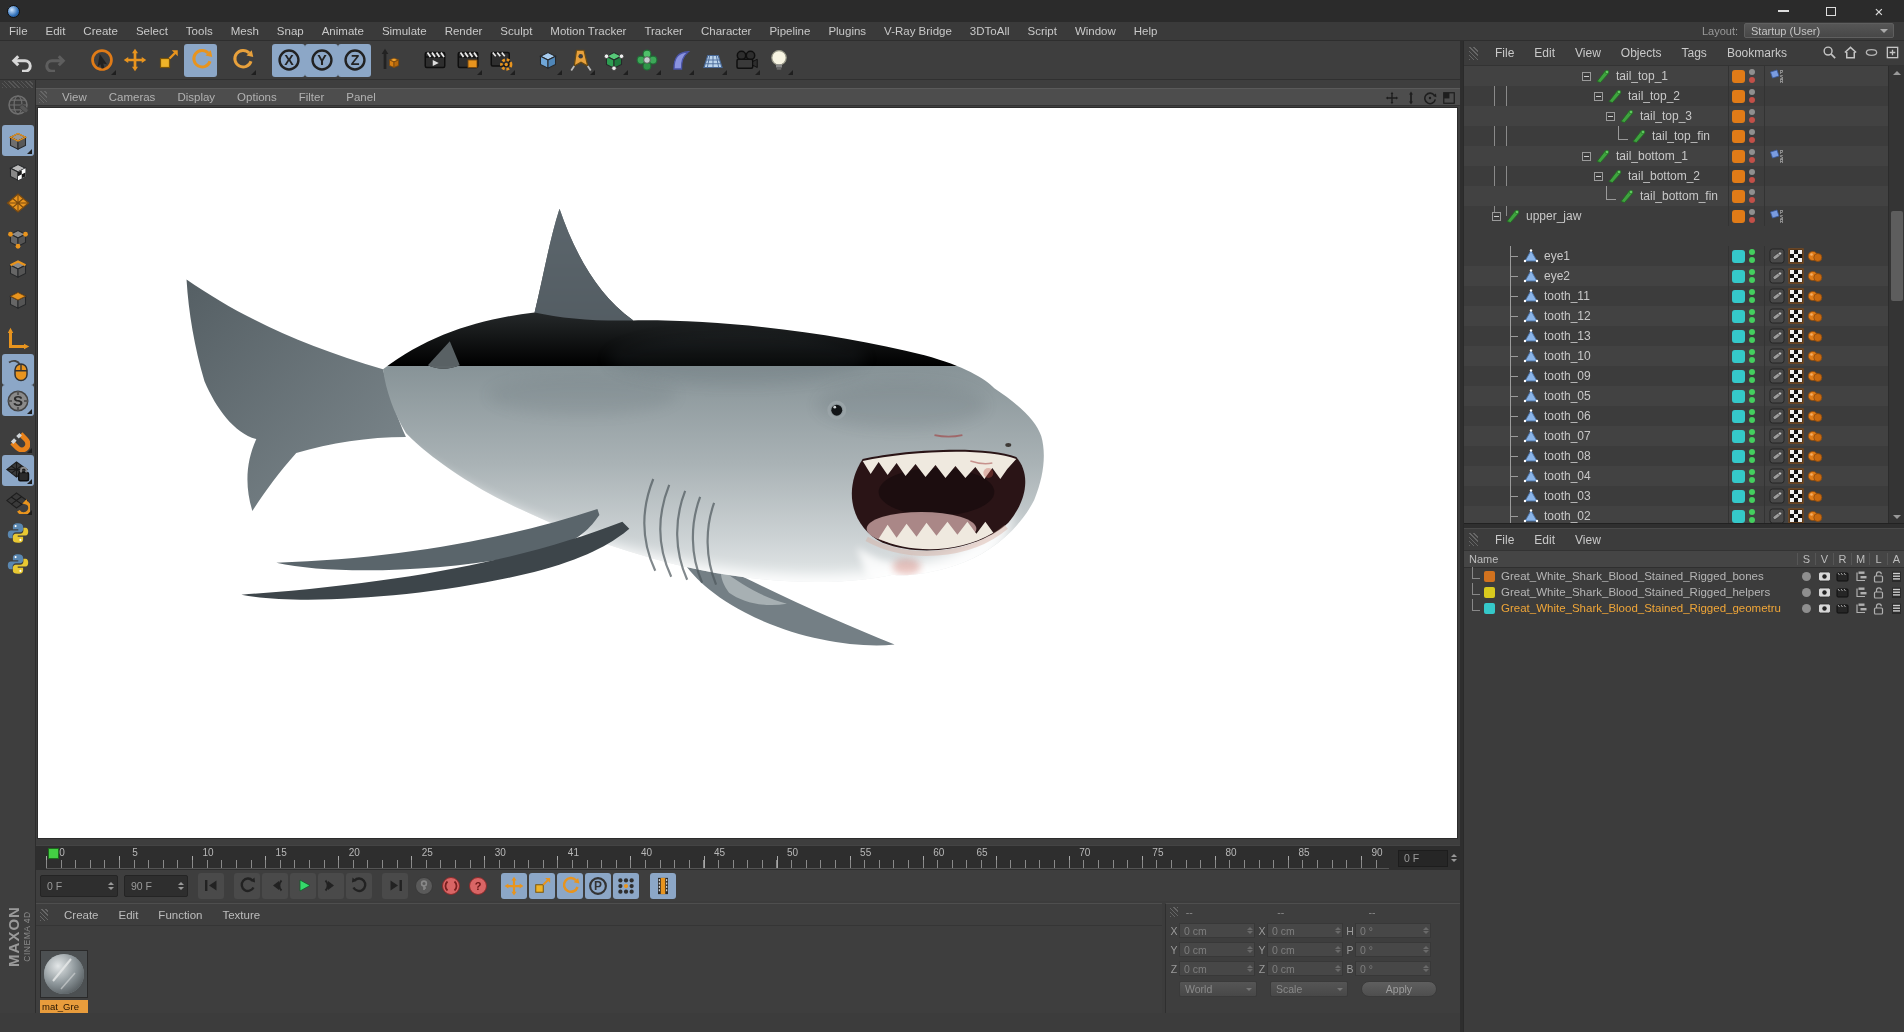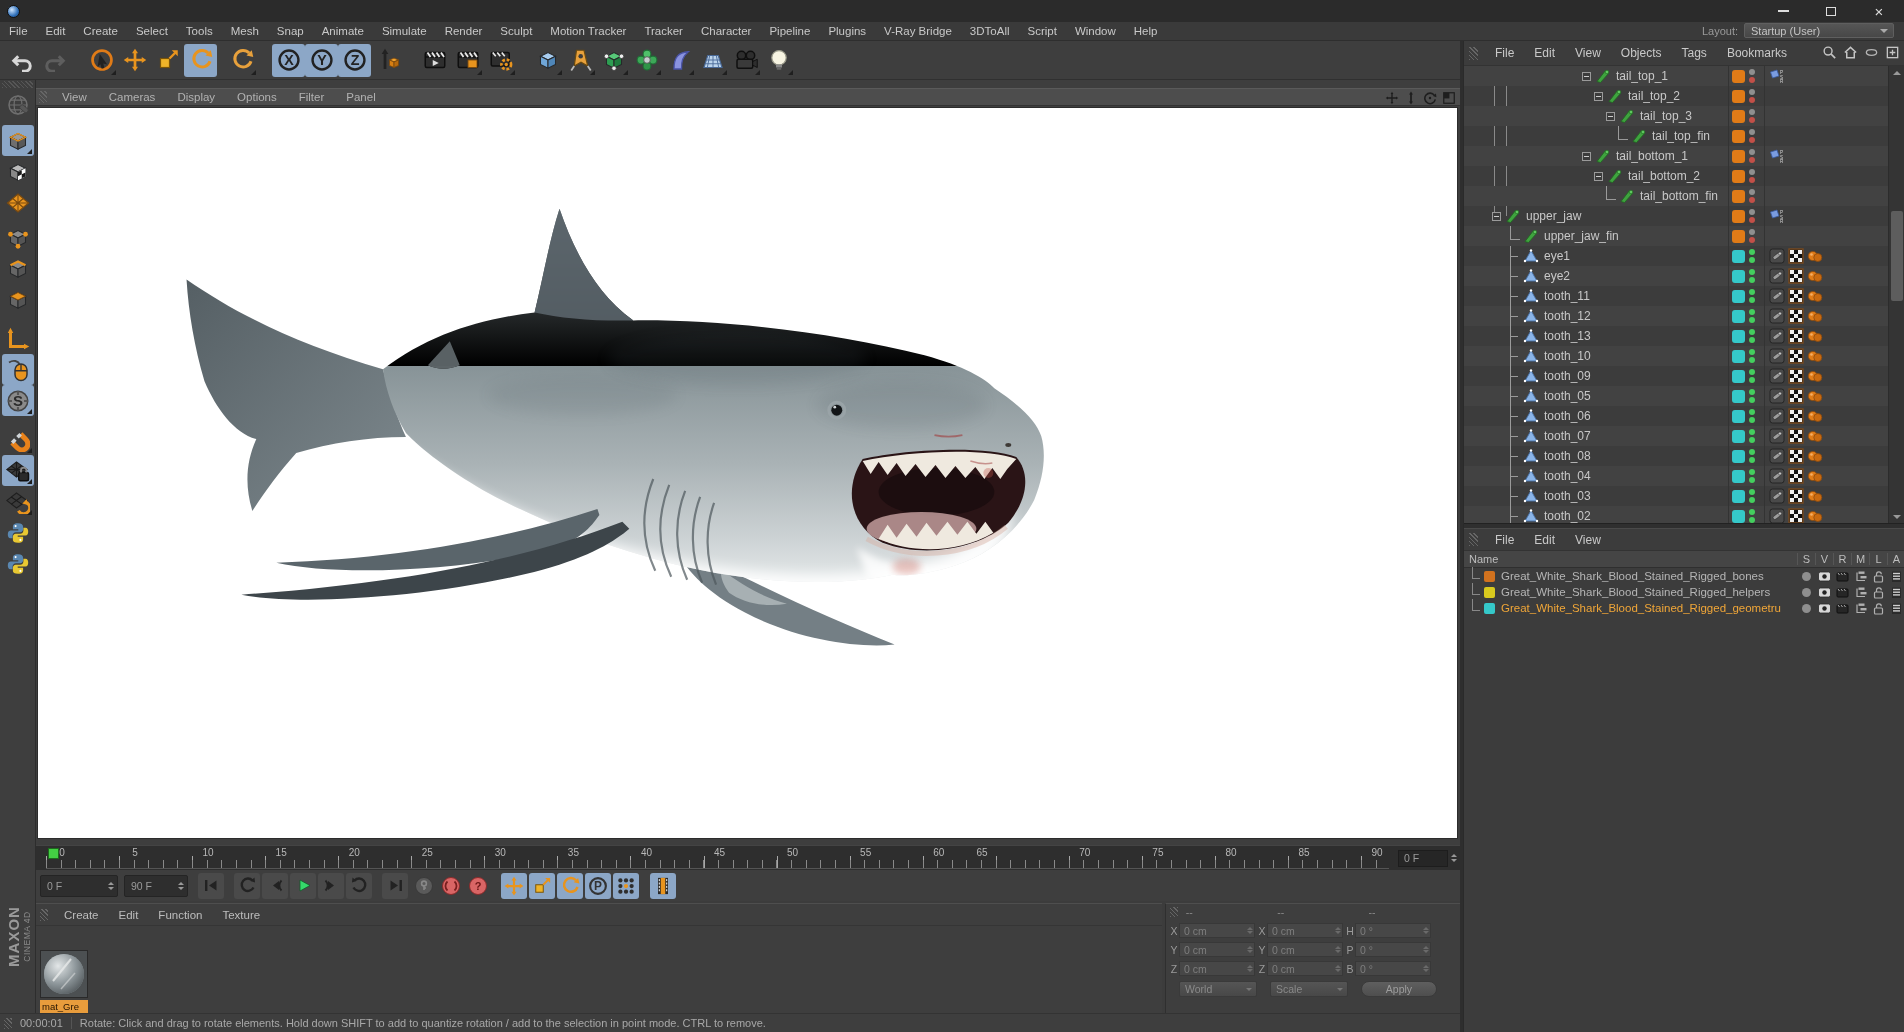--- a/index.html
+++ b/index.html
@@ -701,21 +701,21 @@
 
   <div id="ruler">
     <div id="rlabels">
         <span class="rl" style="left:26px">0</span>
         <span class="rl" style="left:99.06px">5</span>
         <span class="rl" style="left:172.12px">10</span>
         <span class="rl" style="left:245.18px">15</span>
         <span class="rl" style="left:318.24px">20</span>
         <span class="rl" style="left:391.3px">25</span>
         <span class="rl" style="left:464.36px">30</span>
-        <span class="rl" style="left:537.4200000000001px">35</span>
+        <span class="rl" style="left:537.4200000000001px">41</span>
         <span class="rl" style="left:610.48px">40</span>
         <span class="rl" style="left:683.54px">45</span>
         <span class="rl" style="left:756.6px">50</span>
         <span class="rl" style="left:829.6600000000001px">55</span>
         <span class="rl" style="left:902.72px">60</span>
         <span class="rl" style="left:946px">65</span>
         <span class="rl" style="left:1048.8400000000001px">70</span>
         <span class="rl" style="left:1121.9px">75</span>
         <span class="rl" style="left:1194.96px">80</span>
         <span class="rl" style="left:1268.02px">85</span>
@@ -974,26 +974,20 @@
         </span>
       <span class="cdd">
           <span>Scale</span>
         </span>
       <span id="applybtn">
           <span>Apply</span>
         </span>
     </div>
   </div>
 
-  <div id="statusbar">
-    <span class="grip"></span>
-    <span>00:00:01</span>
-    <span class="sep"></span>
-    <span>Rotate: Click and drag to rotate elements. Hold down SHIFT to add to quantize rotation / add to the selection in point mode. CTRL to remove.</span>
-  </div>
 
   <div class="vdiv"></div>
 
   <div id="rightpanel">
     <div id="ommenu">
       <span class="grip"></span>
       <span id="ommenuitems" style="display:flex;">
           <span class="omitem">File</span>
           <span class="omitem">Edit</span>
           <span class="omitem">View</span>
@@ -1188,39 +1182,20 @@
           </span>
     <span class="ttags">
             <span class="tag"><svg viewBox="0 0 16 16" width="100%" height="100%">
                 <polygon points="1.5,4 8,2 10,8 3.5,10" fill="#7a9ce0" stroke="#3a5aa0" stroke-width=".8"></polygon>
                 <text x="11" y="6" font-size="4.6" fill="#cfcfcf" font-family="Liberation Sans">P</text>
                 <text x="11" y="10.5" font-size="4.6" fill="#cfcfcf" font-family="Liberation Sans">S</text>
                 <text x="11" y="15" font-size="4.6" fill="#cfcfcf" font-family="Liberation Sans">R</text>
               </svg></span>
           </span>
   </div>
-        <div class="trow alt" style="top:160px">
-    <span class="tname">
-            <span style="width:46px;flex:none"></span>
-            <span class="telbow"></span>
-      <span class="ticon"><svg viewBox="0 0 16 16" width="100%" height="100%">
-                <polygon points="2,13.5 10.5,2.5 13.5,5.5 5.5,14.5" fill="#3fa33f" stroke="#1f661f" stroke-width=".8"></polygon>
-                <circle cx="12" cy="4" r="1.8" fill="#5fc85f" stroke="#1f661f" stroke-width=".6"></circle>
-              </svg></span>
-      <span class="tlabel">upper_jaw_fin</span>
-          </span>
-    <span class="tvis">
-            <span class="swatch" style="background:#e07b17"></span>
-            <span class="dots">
-              <i style="background:#8f8f8f"></i>
-              <i style="background:#c25048"></i>
-            </span>
-          </span>
-    <span class="ttags"></span>
-  </div>
         <div class="trow" style="top:180px">
     <span class="tname">
             <span style="width:46px;flex:none"></span>
             <span class="ttee"></span>
       <span class="ticon"><svg viewBox="0 0 16 16" width="100%" height="100%">
                 <polygon points="8,2.5 14,13 2,13" fill="#8ab4e8" stroke="#4a74a8" stroke-width=".9"></polygon>
                 <circle cx="8" cy="2.5" r="1.2" fill="#fff"></circle>
                 <circle cx="14" cy="13" r="1.2" fill="#fff"></circle>
                 <circle cx="2" cy="13" r="1.2" fill="#fff"></circle>
               </svg></span>

